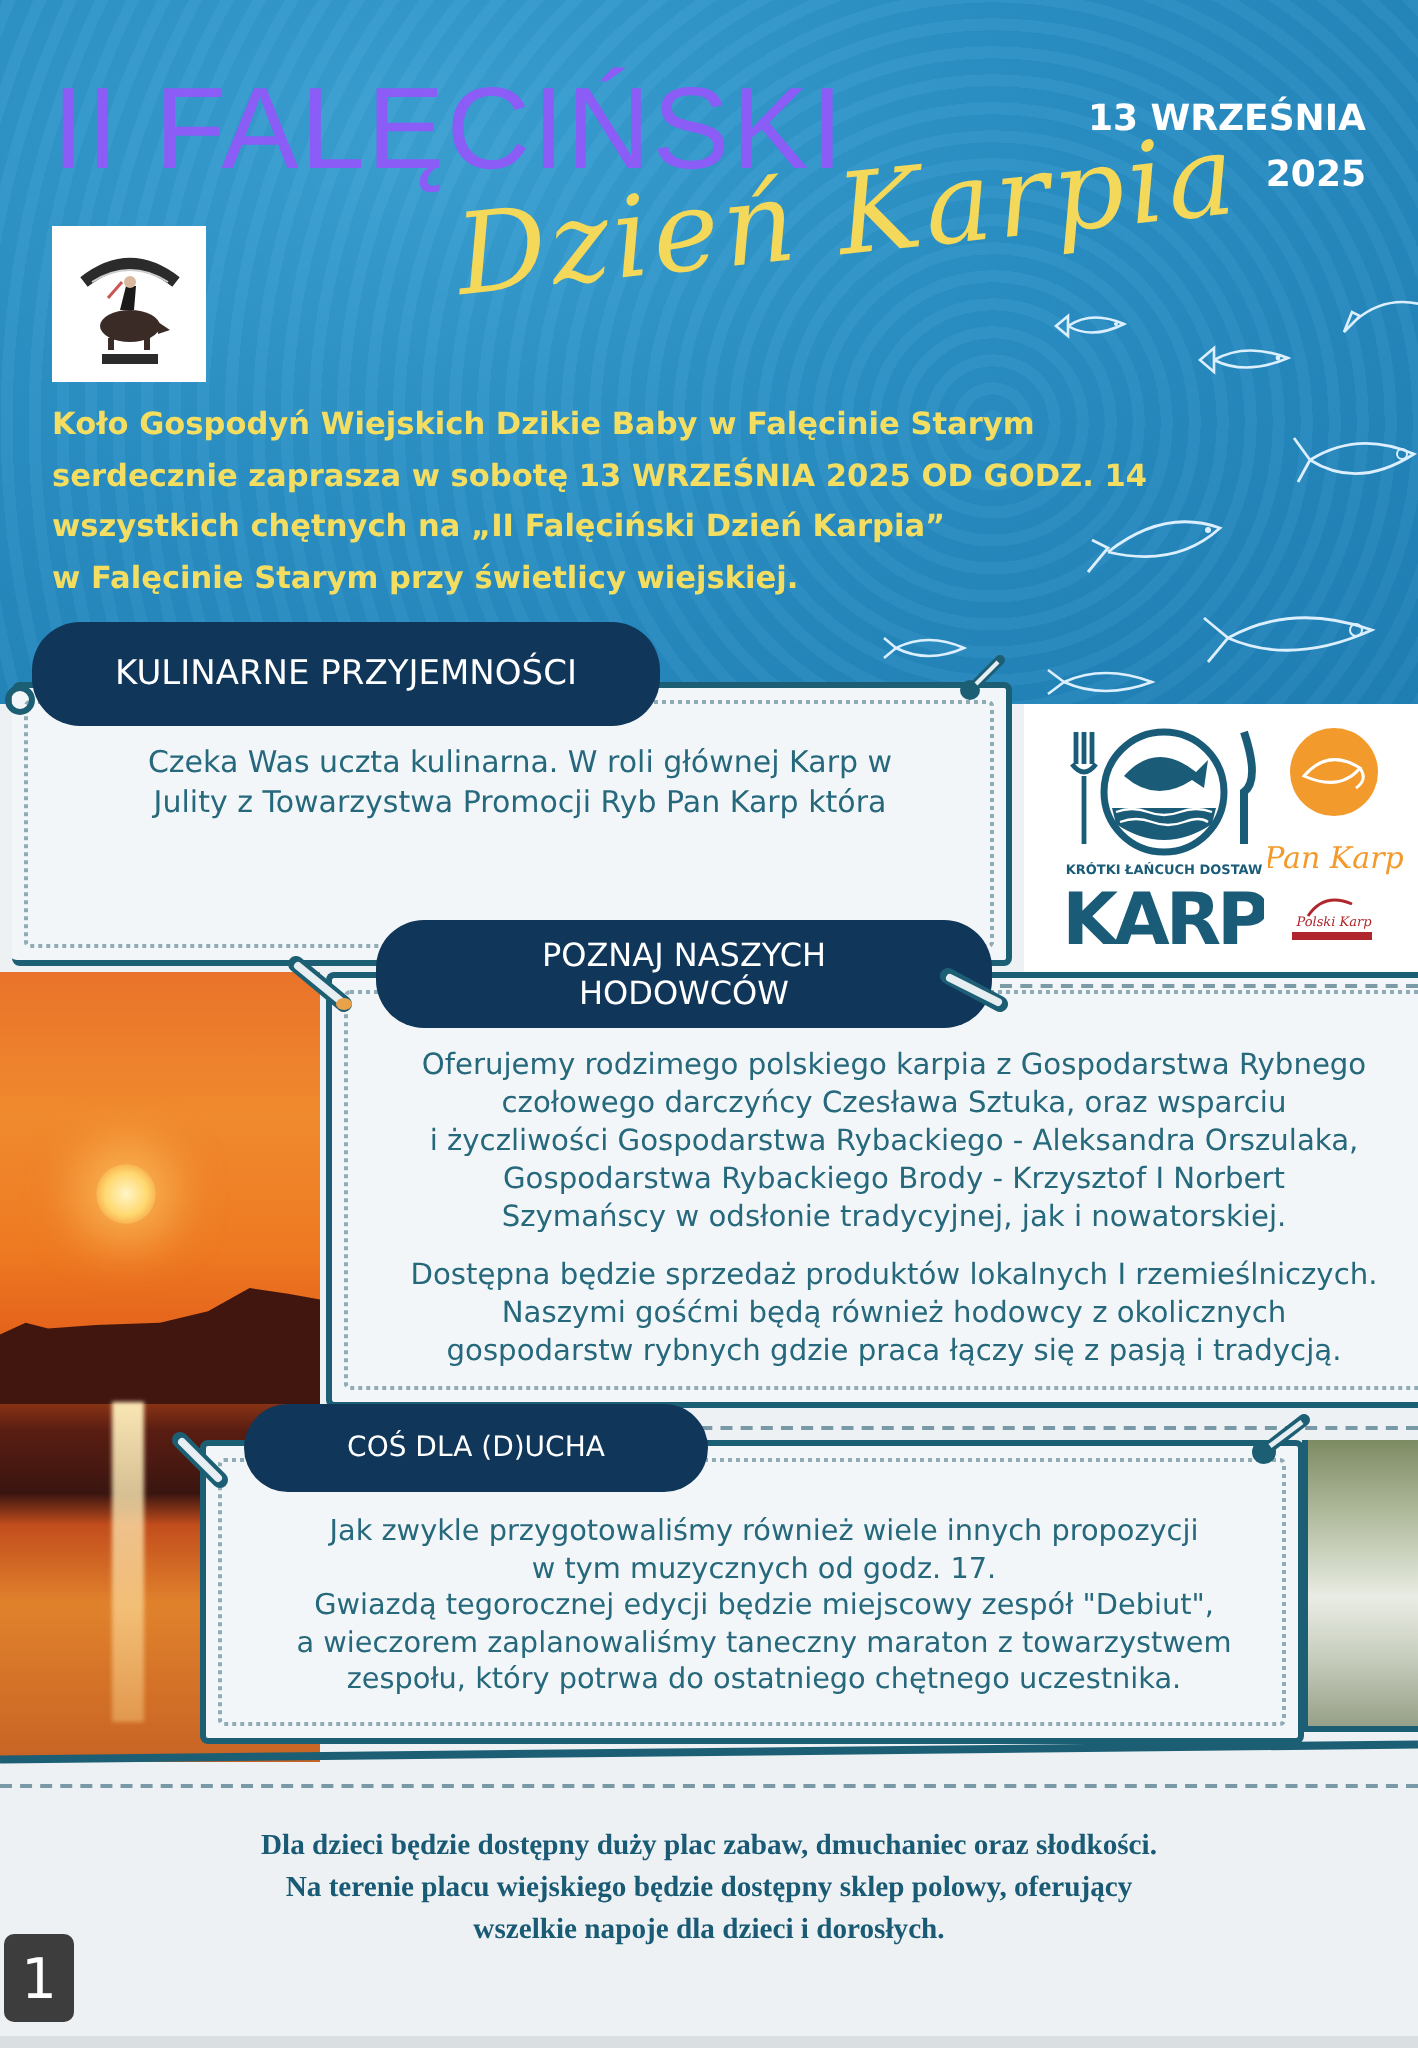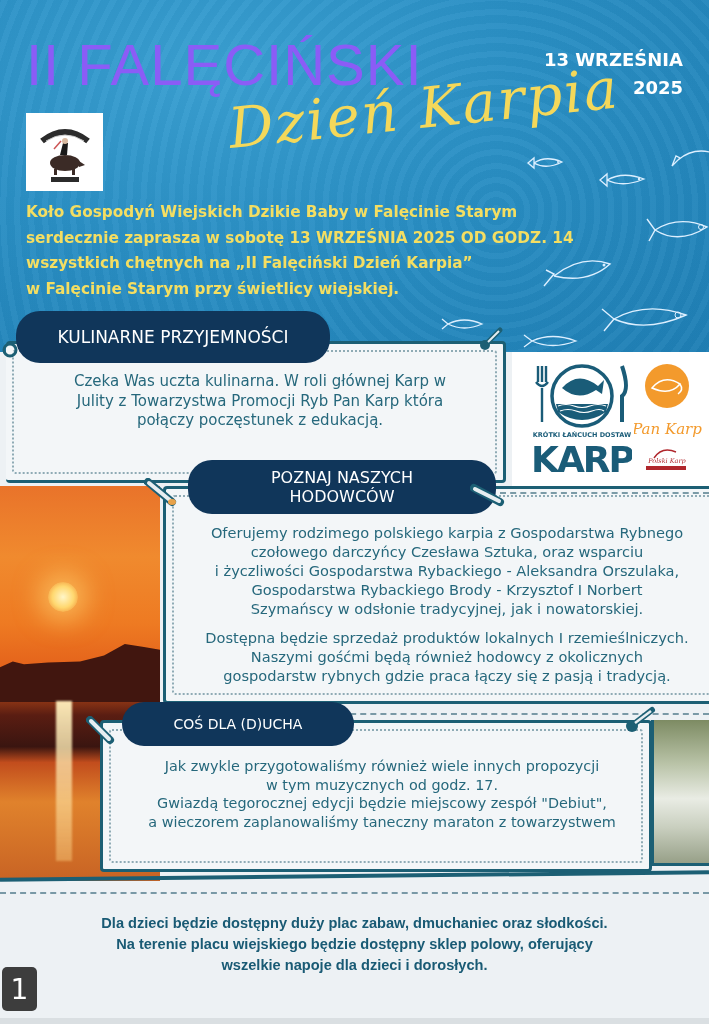--- a/index.html
+++ b/index.html
@@ -89,21 +89,21 @@
     background: #41160f; clip-path: polygon(0 40%, 8% 30%, 15% 35%, 30% 32%, 50% 30%, 65% 20%, 78% 0%, 90% 5%, 100% 10%, 100% 100%, 0 100%);
   }
   .water-photo {
     position: absolute; left: 651px; top: 720px; width: 58px; height: 146px;
     background: linear-gradient(180deg, #7d8b63 0%, #b8c2a6 30%, #e9ece4 55%, #c9cfbf 75%, #97a088 100%);
     border-left: 3px solid #1c5f74; border-bottom: 3px solid #1c5f74;
   }
 
   .bottom-text {
     position: absolute; left: 0; top: 913px; width: 709px; text-align: center;
-    font-family: Liberation Sans, sans-serif; font-weight: 700; color: #195a74;
+    font-family: Liberation Serif, serif; font-weight: 700; color: #195a74;
     font-size: 14.6px; line-height: 21px;
   }
   .page-badge {
     position: absolute; left: 2px; top: 967px; width: 35px; height: 44px;
     background: #3d3d3d; border-radius: 5px; color: #ffffff;
     font-family: "DejaVu Sans", sans-serif; font-size: 28px;
     display: flex; align-items: center; justify-content: center;
   }
   .bottom-strip { position: absolute; left: 0; top: 1018px; width: 709px; height: 6px; background: #dadfe2; }
   .dotted-line { position: absolute; border-top: 2px dashed #2d5f73; opacity: 0.6; }
@@ -199,21 +199,20 @@
       <text x="27" y="19" text-anchor="middle" font-family="DejaVu Serif, serif" font-style="italic" font-size="6.5" fill="#b0262c">Polski Karp</text>
       <rect x="6" y="22" width="40" height="4" fill="#b0262c"></rect>
     </svg>
   </div>
 
   <div class="board" style="left:6px;top:341px;width:500px;height:142px;border-left:none;"></div>
   <div class="pill" style="left:16px;top:311px;width:314px;height:52px;font-size:17px;">KULINARNE PRZYJEMNOŚCI</div>
   <div class="body-text" style="left:20px;top:372px;width:480px;font-size:15px;line-height:19.5px;">
     <div>Czeka Was uczta kulinarna. W roli głównej Karp w</div>
     <div>Julity z Towarzystwa Promocji Ryb Pan Karp która</div>
-    <div>połączy poczęstunek z edukacją.</div>
   </div>
   <svg class="pin" style="left:478px;top:326px;width:26px;height:26px" viewBox="0 0 26 26">
       <circle cx="7" cy="19" r="5" fill="#1c5f74"></circle>
       <path d="M9 17 L22 4" stroke="#1c5f74" stroke-width="5" stroke-linecap="round"></path>
       <path d="M10 16 L21 5" stroke="#e7eef1" stroke-width="2"></path>
     </svg>
   <svg class="pin" style="left:0px;top:338px;width:20px;height:20px" viewBox="0 0 20 20">
       <circle cx="10" cy="12" r="6" fill="none" stroke="#1c5f74" stroke-width="3"></circle>
     </svg>
 
@@ -261,20 +260,21 @@
   <svg class="pin" style="left:624px;top:704px;width:34px;height:30px" viewBox="0 0 34 30">
       <circle cx="8" cy="22" r="6" fill="#1c5f74"></circle>
       <path d="M10 20 L28 6" stroke="#1c5f74" stroke-width="6" stroke-linecap="round"></path>
       <path d="M11 19 L27 7" stroke="#e7eef1" stroke-width="2.5"></path>
     </svg>
   <div class="body-text" style="left:117px;top:757px;width:530px;font-size:14.4px;line-height:18.6px;">
     <div>Jak zwykle przygotowaliśmy również wiele innych propozycji</div>
     <div>w tym muzycznych od godz. 17.</div>
     <div>Gwiazdą tegorocznej edycji będzie miejscowy zespół "Debiut",</div>
     <div>a wieczorem zaplanowaliśmy taneczny maraton z towarzystwem</div>
+    <div>zespołu, który potrwa do ostatniego chętnego uczestnika.</div>
   </div>
 
   <div class="dotted-line" style="left:0px;top:892px;width:709px;"></div>
   <div style="position:absolute;left:0;top:874px;width:709px;height:4px;background:#1c5f74;transform:rotate(-0.6deg);"></div>
 
   <div class="bottom-text">
     <div>Dla dzieci będzie dostępny duży plac zabaw, dmuchaniec oraz słodkości.</div>
     <div>Na terenie placu wiejskiego będzie dostępny sklep polowy, oferujący</div>
     <div>wszelkie napoje dla dzieci i dorosłych.</div>
   </div>

